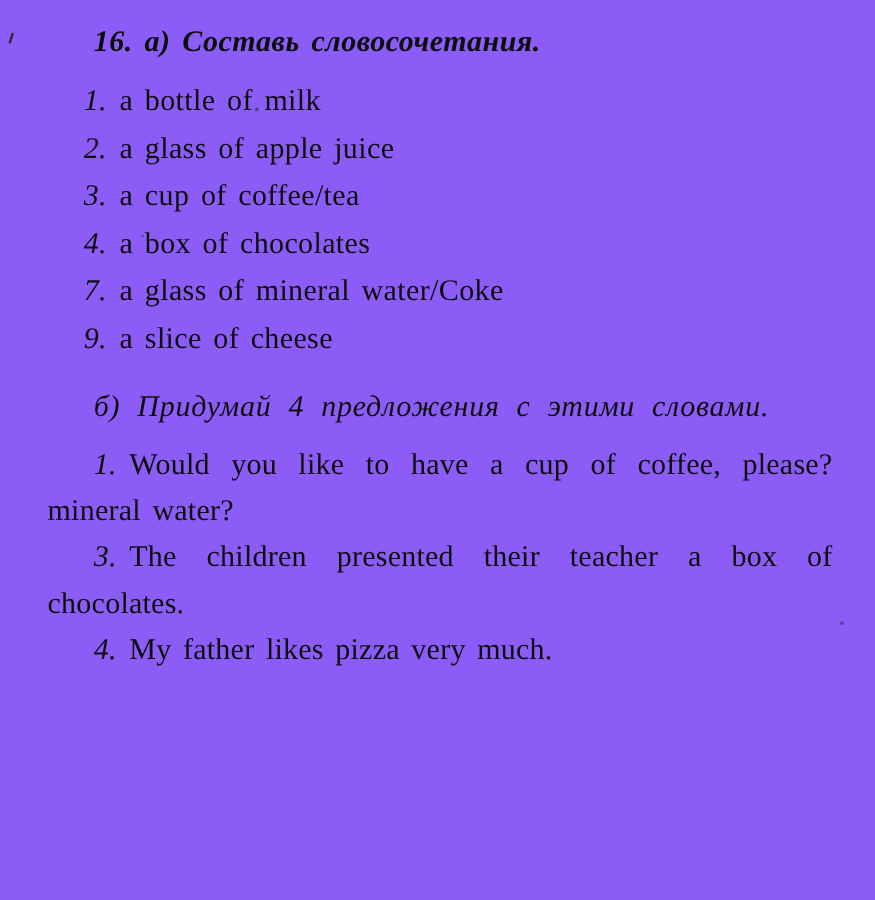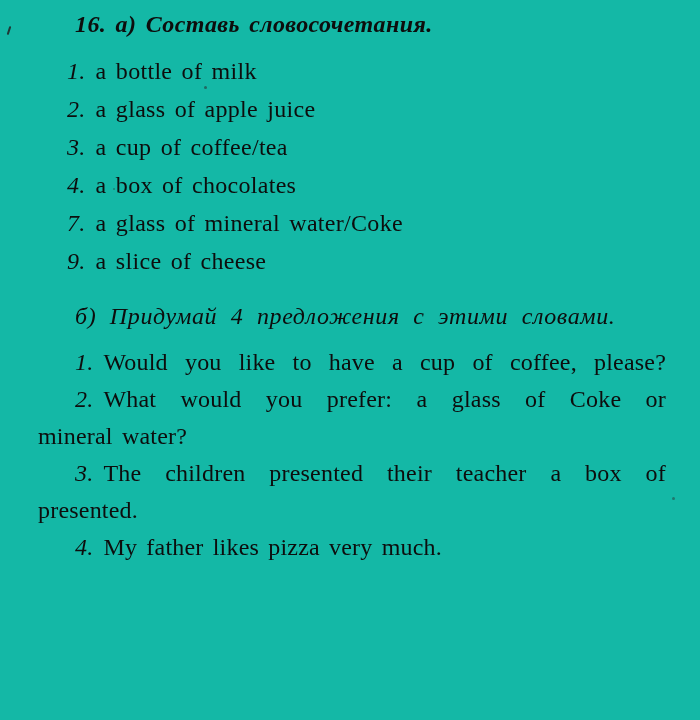--- a/index.html
+++ b/index.html
@@ -8,22 +8,22 @@
     width: 700px;
     height: 720px;
     background: #fcfcfc;
     overflow: hidden;
   }
   .page {
     position: relative;
     width: 700px;
     height: 720px;
     box-sizing: border-box;
-    padding: 8px 34px 0 38px;
-    background: #14b8a6;
+    padding: 18px 34px 0 38px;
+    background: #8b5cf6;
     color: #0d0d0d;
     font-family: "Liberation Serif", "DejaVu Serif", serif;
     -webkit-font-smoothing: antialiased;
   }
   .heading-a {
     margin: 0;
     line-height: 32px;
     font-size: 24px;
     font-style: italic;
     font-weight: 700;
@@ -113,27 +113,26 @@
 
   <div class="heading-b">б) Придумай 4 предложения с этими словами.</div>
 
   <div class="sentences">
 
     <div>
       <div class="line first jlast"><span class="num">1.</span><span>Would you like to have a cup of coffee, please?</span></div>
     </div>
 
     <div>
-      <div class="line first jlast"><span class="num">2.</span><span>What would you prefer: a glass of Coke or</span></div>
       <div class="line">mineral water?</div>
     </div>
 
     <div>
       <div class="line first jlast"><span class="num">3.</span><span>The children presented their teacher a box of</span></div>
-      <div class="line">presented.</div>
+      <div class="line">chocolates.</div>
     </div>
 
     <div>
       <div class="line first"><span class="num">4.</span><span>My father likes pizza very much.</span></div>
     </div>
 
   </div>
 
   <div class="tick-mark"></div>
   <div class="speck speck-1"></div>

